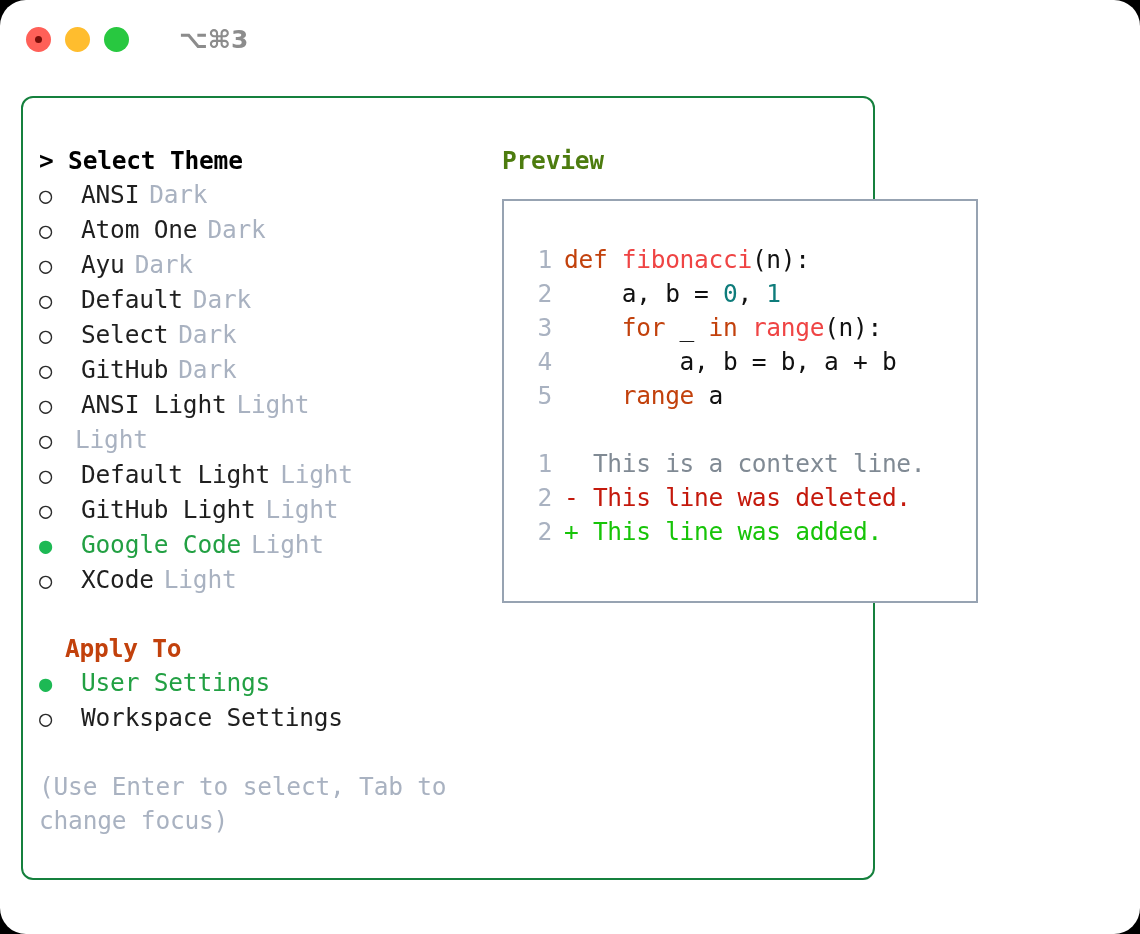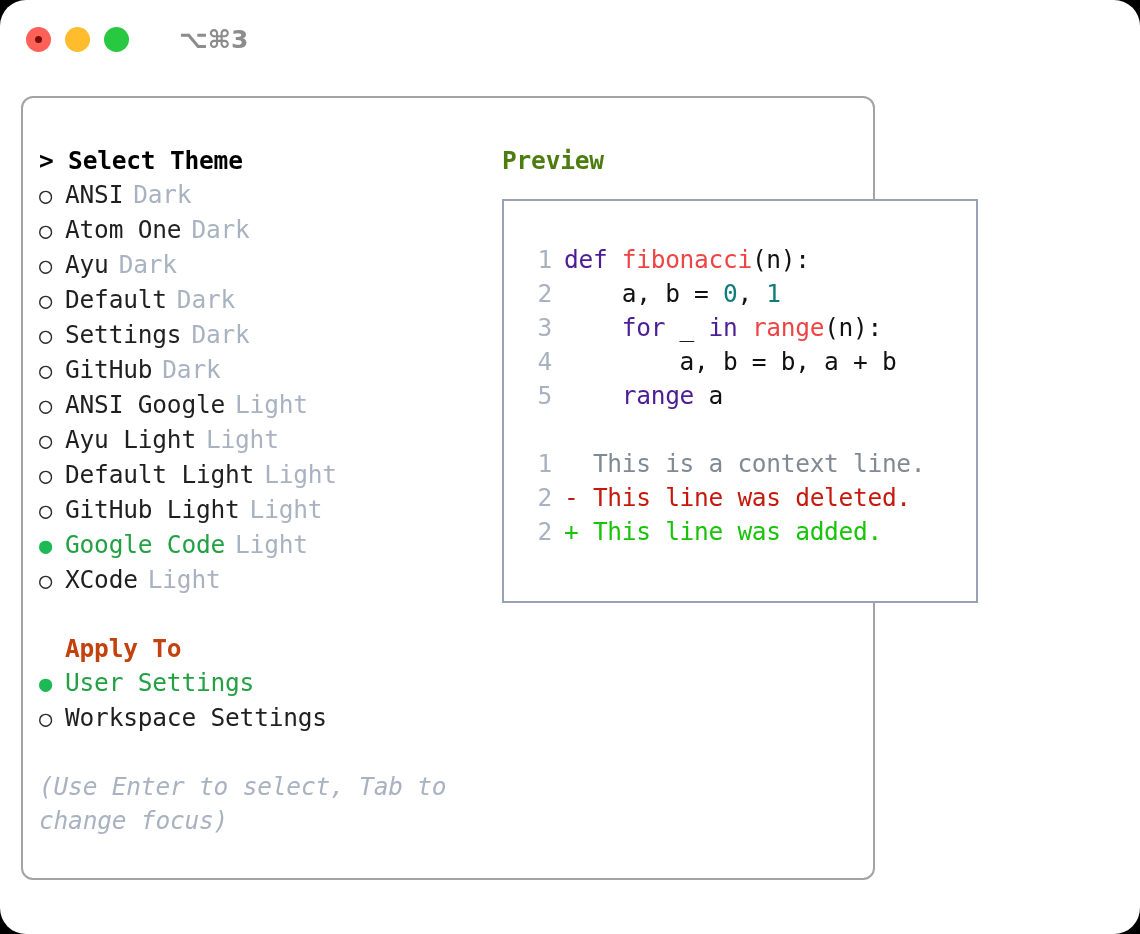--- a/index.html
+++ b/index.html
@@ -69,21 +69,21 @@
     font-family: "DejaVu Sans", "Liberation Sans", sans-serif;
   }
 
   
   .panel {
     position: absolute;
     left: 21px;
     top: 96px;
     width: 854px;
     height: 784px;
-    border: 2px solid #a3a3a3;
+    border: 2px solid #15803d;
     border-radius: 12px;
     box-sizing: border-box;
     background: #ffffff;
   }
 
   .columns {
     position: absolute;
     left: 0; top: 0;
     width: 100%;
     height: 100%;
@@ -115,21 +115,21 @@
     letter-spacing: -0.2px;
   }
   .bullet {
     width: 26px;
     flex: 0 0 26px;
     color: #2b2b2b;
     font-size: 22px;
   }
   .opt-row.selected .bullet { color: #1DB954; }
   .opt-row.selected .opt-label { color: #22A043; }
-  .opt-label { color: #1f1f1f; }
+  .opt-label { color: #1f1f1f; margin-left: 16px; }
   .opt-tag {
     color: #a9b2c1;
     padding-left: 10px;
   }
 
   .group-gap { height: 34px; }
 
   .group-title {
     font-size: 24.5px;
     color: #c2410c;
@@ -141,21 +141,20 @@
   }
 
   .hint {
     margin-top: 34px;
     font-size: 24.5px;
     color: #a9b2c1;
     line-height: 34px;
     width: 420px;
     white-space: pre-wrap;
     letter-spacing: -0.2px;
-    font-style: italic;
   }
 
   
   .right-col {
     position: absolute;
     left: 479px;
     top: 46px;
     width: 490px;
   }
   .preview-title {
@@ -185,21 +184,21 @@
   }
   .lineno {
     width: 30px;
     flex: 0 0 30px;
     text-align: right;
     color: #a9b2c1;
     padding-right: 12px;
   }
   .codetext { color: #111111; }
 
-  .tok-kw      { color: #4c1d95; }
+  .tok-kw      { color: #c2410c; }
   .tok-fn      { color: #ef4444; }
   .tok-num     { color: #0E7C7B; }
   .tok-plain   { color: #111111; }
 
   .blank-line { height: 34px; }
 
   .diff-ctx { color: #808a94; }
   .diff-del { color: #C4190C; }
   .diff-add { color: #17C408; }
 </style>
@@ -220,24 +219,24 @@
   <div class="panel">
     <div class="columns">
 
       <div class="left-col">
         <div class="section-header">&gt; Select Theme</div>
         <div id="theme-list">
             <div class="opt-row"><span class="bullet">○</span><span class="opt-label">ANSI</span><span class="opt-tag">Dark</span></div>
             <div class="opt-row"><span class="bullet">○</span><span class="opt-label">Atom One</span><span class="opt-tag">Dark</span></div>
             <div class="opt-row"><span class="bullet">○</span><span class="opt-label">Ayu</span><span class="opt-tag">Dark</span></div>
             <div class="opt-row"><span class="bullet">○</span><span class="opt-label">Default</span><span class="opt-tag">Dark</span></div>
-            <div class="opt-row"><span class="bullet">○</span><span class="opt-label">Settings</span><span class="opt-tag">Dark</span></div>
+            <div class="opt-row"><span class="bullet">○</span><span class="opt-label">Select</span><span class="opt-tag">Dark</span></div>
             <div class="opt-row"><span class="bullet">○</span><span class="opt-label">GitHub</span><span class="opt-tag">Dark</span></div>
-            <div class="opt-row"><span class="bullet">○</span><span class="opt-label">ANSI Google</span><span class="opt-tag">Light</span></div>
-            <div class="opt-row"><span class="bullet">○</span><span class="opt-label">Ayu Light</span><span class="opt-tag">Light</span></div>
+            <div class="opt-row"><span class="bullet">○</span><span class="opt-label">ANSI Light</span><span class="opt-tag">Light</span></div>
+            <div class="opt-row"><span class="bullet">○</span><span class="opt-tag">Light</span></div>
             <div class="opt-row"><span class="bullet">○</span><span class="opt-label">Default Light</span><span class="opt-tag">Light</span></div>
             <div class="opt-row"><span class="bullet">○</span><span class="opt-label">GitHub Light</span><span class="opt-tag">Light</span></div>
             <div class="opt-row selected"><span class="bullet">●</span><span class="opt-label">Google Code</span><span class="opt-tag">Light</span></div>
             <div class="opt-row"><span class="bullet">○</span><span class="opt-label">XCode</span><span class="opt-tag">Light</span></div>
           </div>
 
         <div class="group-gap"></div>
 
         <div class="group-title">Apply To</div>
         <div id="apply-list">

